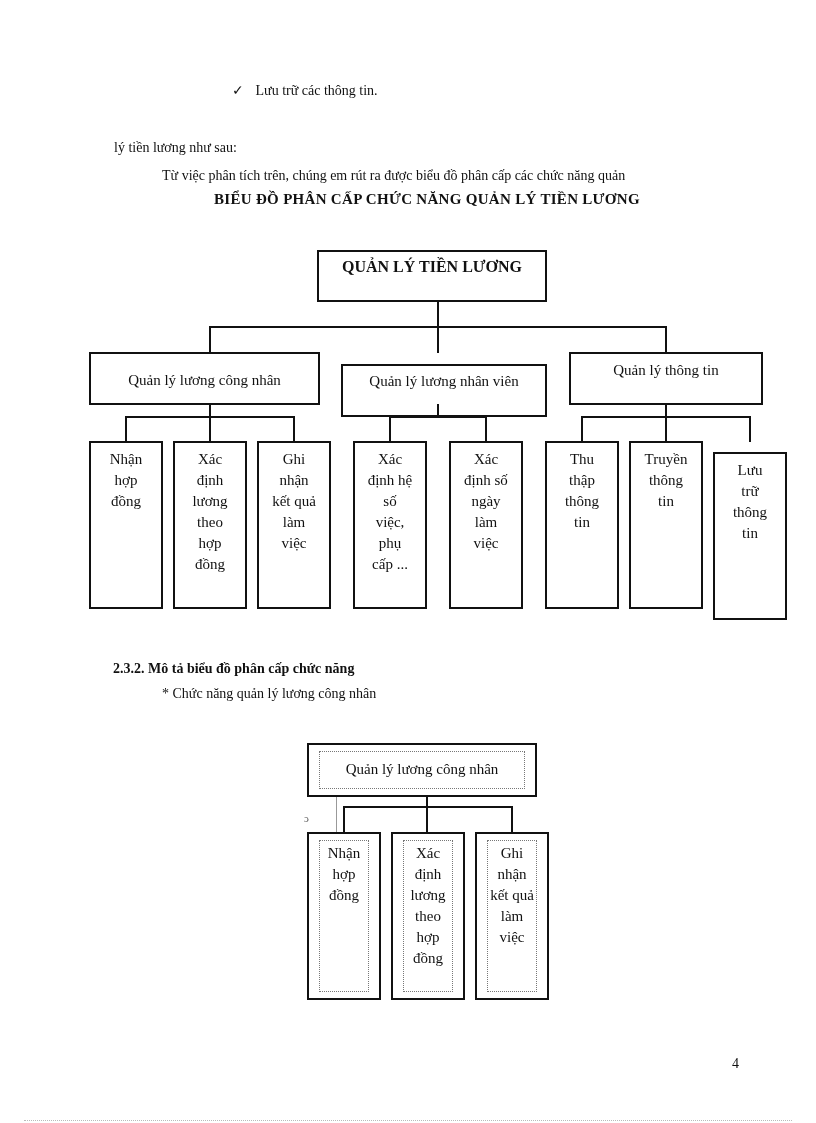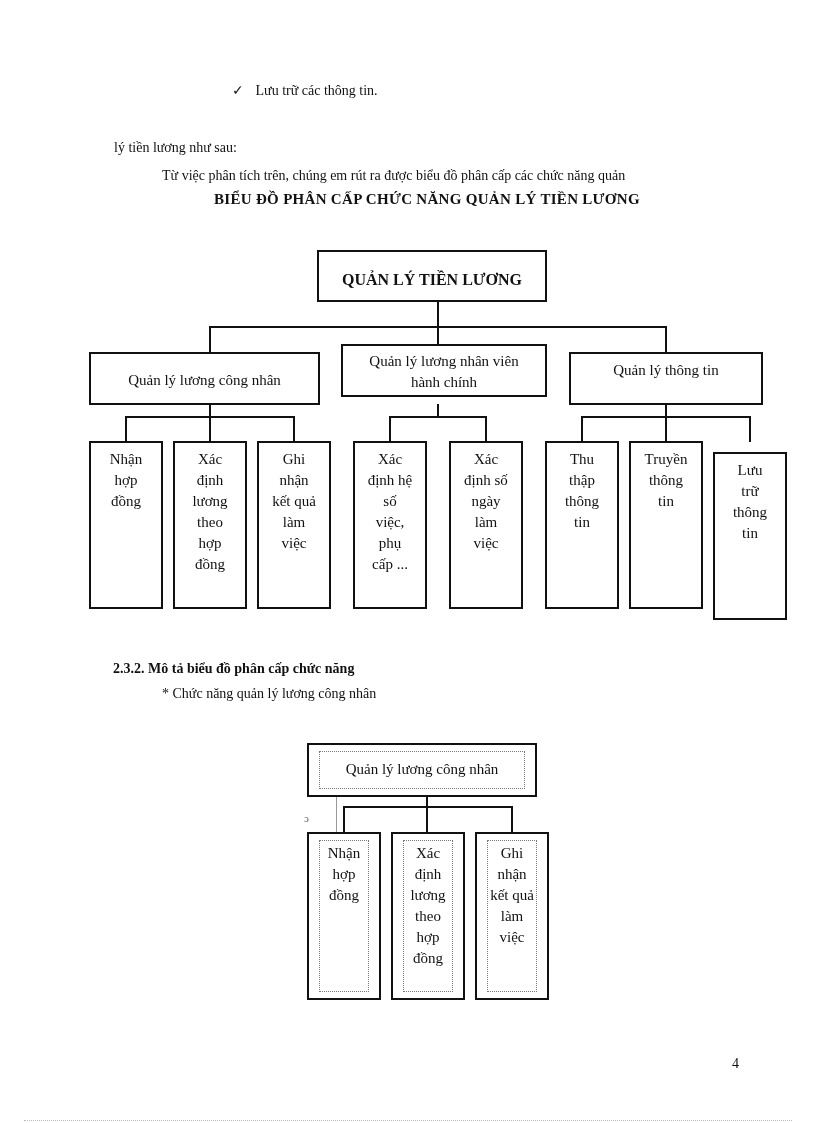--- a/index.html
+++ b/index.html
@@ -3,21 +3,21 @@
   <meta charset="utf-8">
   <style>
     html, body { margin: 0; padding: 0; background: #ffffff; }
     body { width: 816px; height: 1123px; position: relative; overflow: hidden;
            font-family: "Liberation Serif", "DejaVu Serif", serif; color: #111; }
     .abs { position: absolute; }
     .txt { font-size: 14px; line-height: 20px; white-space: nowrap; }
     .title { font-size: 15px; font-weight: bold; letter-spacing: 0.3px; }
     .box { position: absolute; border: 2px solid #111; box-sizing: border-box; background: #fff;
            text-align: center; font-size: 15px; line-height: 21px; }
-    .box.root { font-weight: bold; font-size: 16px; padding-top: 17px; }
+    .box.root { font-weight: bold; font-size: 16px; padding-top: 4px; }
     .box.l2 { padding-top: 8px; }
     .box.l2.one { padding-top: 16px; }
     .box.leaf { padding-top: 6px; }
     .line { position: absolute; background: #111; }
     .inner { position: absolute; border: 1px dotted #777; box-sizing: border-box; }
     .leaf-lines span { display: block; }
     .footer-rule { position: absolute; left: 24px; right: 24px; top: 1120px; border-top: 1px dotted #bbb; }
     .check { display: inline-block; width: 20px; }
   </style>
 </head>
@@ -33,23 +33,22 @@
 <div class="abs title" style="left:0; width:854px; text-align:center; top:191px;">BIỂU ĐỒ PHÂN CẤP CHỨC NĂNG QUẢN LÝ TIỀN LƯƠNG</div>
 
 <div>
   <div class="box root" style="left:317px; top:250px; width:230px; height:52px;">QUẢN LÝ TIỀN LƯƠNG</div>
   <div class="line" style="left:437px; top:301px; width:2px; height:52px;"></div>
   <div class="line" style="left:209px; top:326px; width:458px; height:2px;"></div>
   <div class="line" style="left:209px; top:326px; width:2px; height:27px;"></div>
   <div class="line" style="left:665px; top:326px; width:2px; height:27px;"></div>
 
   <div class="box l2 one" style="left:89px; top:352px; width:231px; height:53px;">Quản  lý lương công nhân</div>
-  <div class="box l2" style="left:341px; top:344px; width:206px; height:53px; padding-top:5px;">
+  <div class="box l2" style="left:341px; top:364px; width:206px; height:53px; padding-top:5px;">
     <span style="display:block">Quản lý lương nhân viên</span>
-    <span style="display:block">hành  chính</span>
   </div>
   <div class="box l2" style="left:569px; top:352px; width:194px; height:53px; padding-top:6px;">Quản  lý thông tin</div>
 
   <div class="line" style="left:209px; top:404px; width:2px; height:14px;"></div>
   <div class="line" style="left:125px; top:416px; width:170px; height:2px;"></div>
   <div class="line" style="left:125px; top:416px; width:2px; height:26px;"></div>
   <div class="line" style="left:209px; top:416px; width:2px; height:26px;"></div>
   <div class="line" style="left:293px; top:416px; width:2px; height:26px;"></div>
 
   <div class="line" style="left:437px; top:404px; width:2px; height:14px;"></div>

